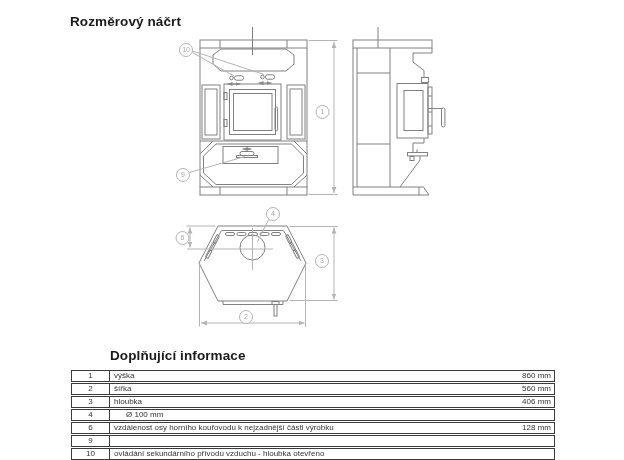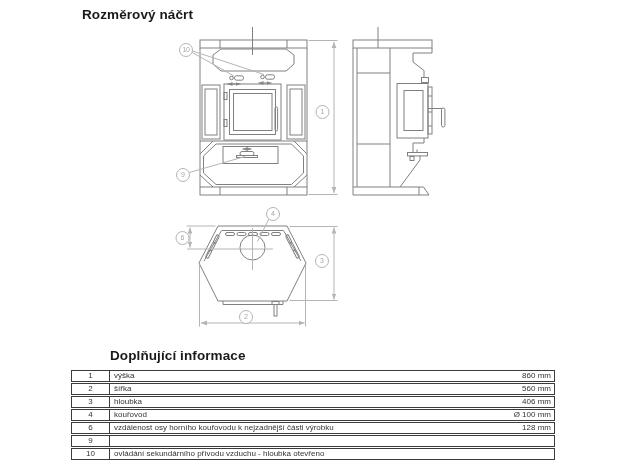--- a/index.html
+++ b/index.html
@@ -4,21 +4,21 @@
 <style>
   html,body{margin:0;padding:0;}
   body{
     width:624px;height:460px;background:#ffffff;position:relative;overflow:hidden;
     font-family:"Liberation Sans", sans-serif;color:#333;
   }
   .heading{
     position:absolute;left:70px;font-size:13.5px;font-weight:bold;color:#1a1a1a;
     letter-spacing:0.1px;
   }
-  #title{top:7px;margin-left:12px;}
+  #title{top:14px;}
   #info-title{top:348px;padding-left:40px;}
   #drawing{position:absolute;left:0;top:0;}
   #info-table{position:absolute;left:71px;top:370px;width:484px;}
   .t-row{
     display:flex;align-items:stretch;border:1px solid #3c3c3c;margin-bottom:1px;
     height:10px;background:#fff;font-size:8px;line-height:10px;white-space:nowrap;
   }
   .t-num{width:37px;border-right:1px solid #3c3c3c;text-align:center;color:#333;}
   .t-label{flex:1;padding-left:4px;overflow:hidden;color:#333;}
   .t-value{padding-right:3px;text-align:right;color:#333;margin-left:16px;}
@@ -207,21 +207,20 @@
     <div class="t-label">šířka</div>
     <div class="t-value">560 mm</div>
   </div>
   <div class="t-row">
     <div class="t-num">3</div>
     <div class="t-label">hloubka</div>
     <div class="t-value">406 mm</div>
   </div>
   <div class="t-row">
     <div class="t-num">4</div>
-    <div class="t-label">kouřovod</div>
     <div class="t-value">Ø 100 mm</div>
   </div>
   <div class="t-row">
     <div class="t-num">6</div>
     <div class="t-label">vzdálenost osy horního kouřovodu k nejzadnější části výrobku</div>
     <div class="t-value">128 mm</div>
   </div>
   <div class="t-row">
     <div class="t-num">9</div>
     <div class="t-value"></div>

